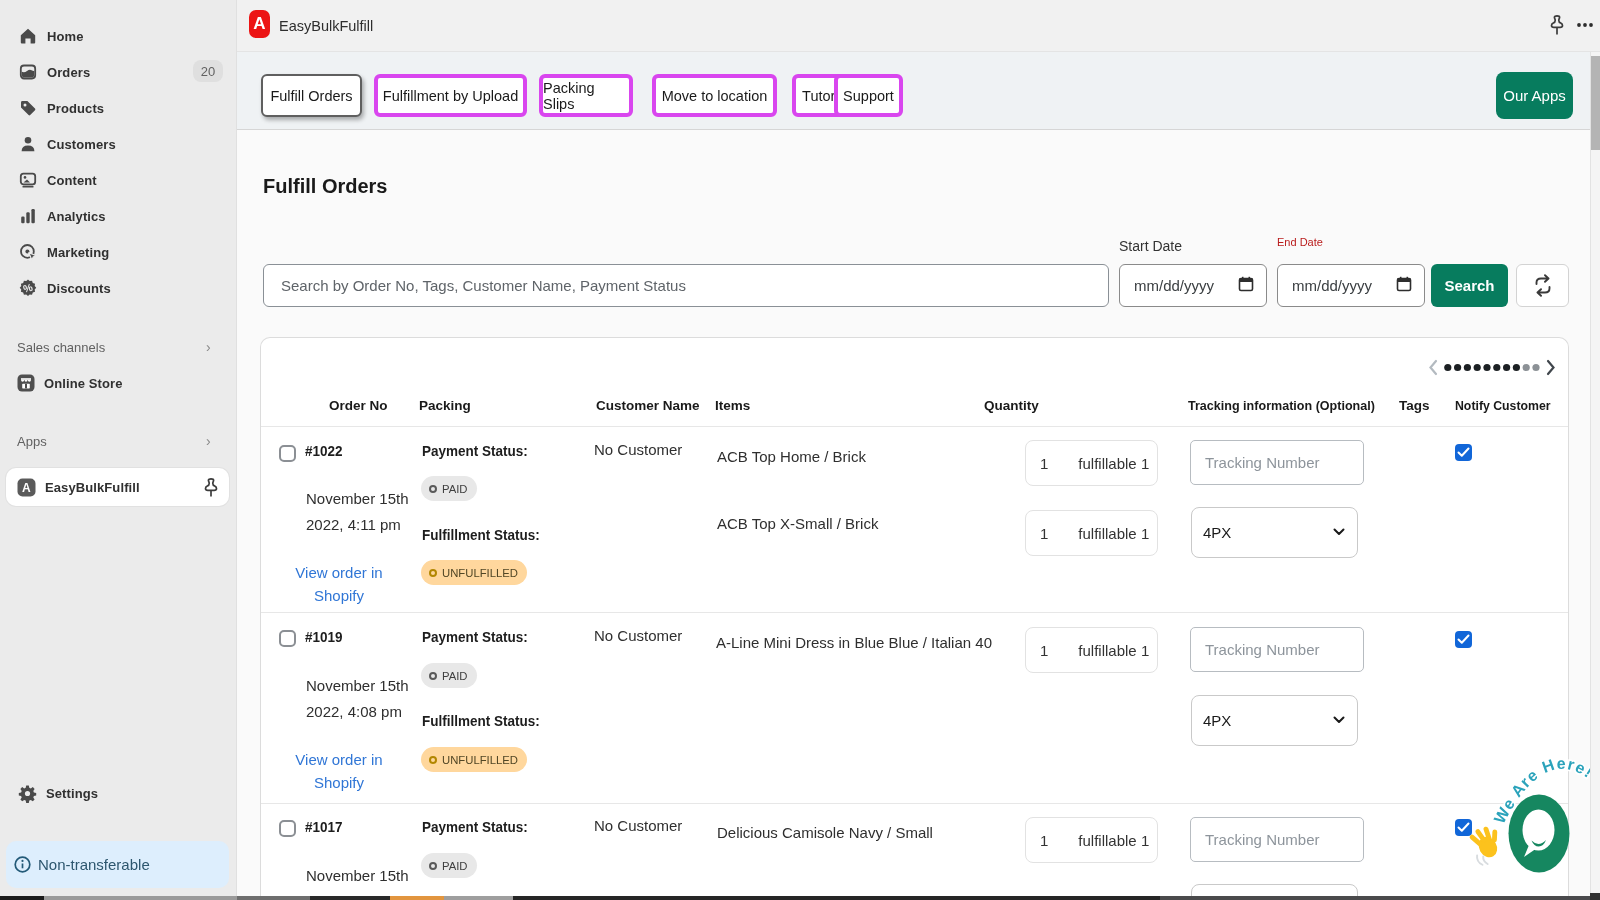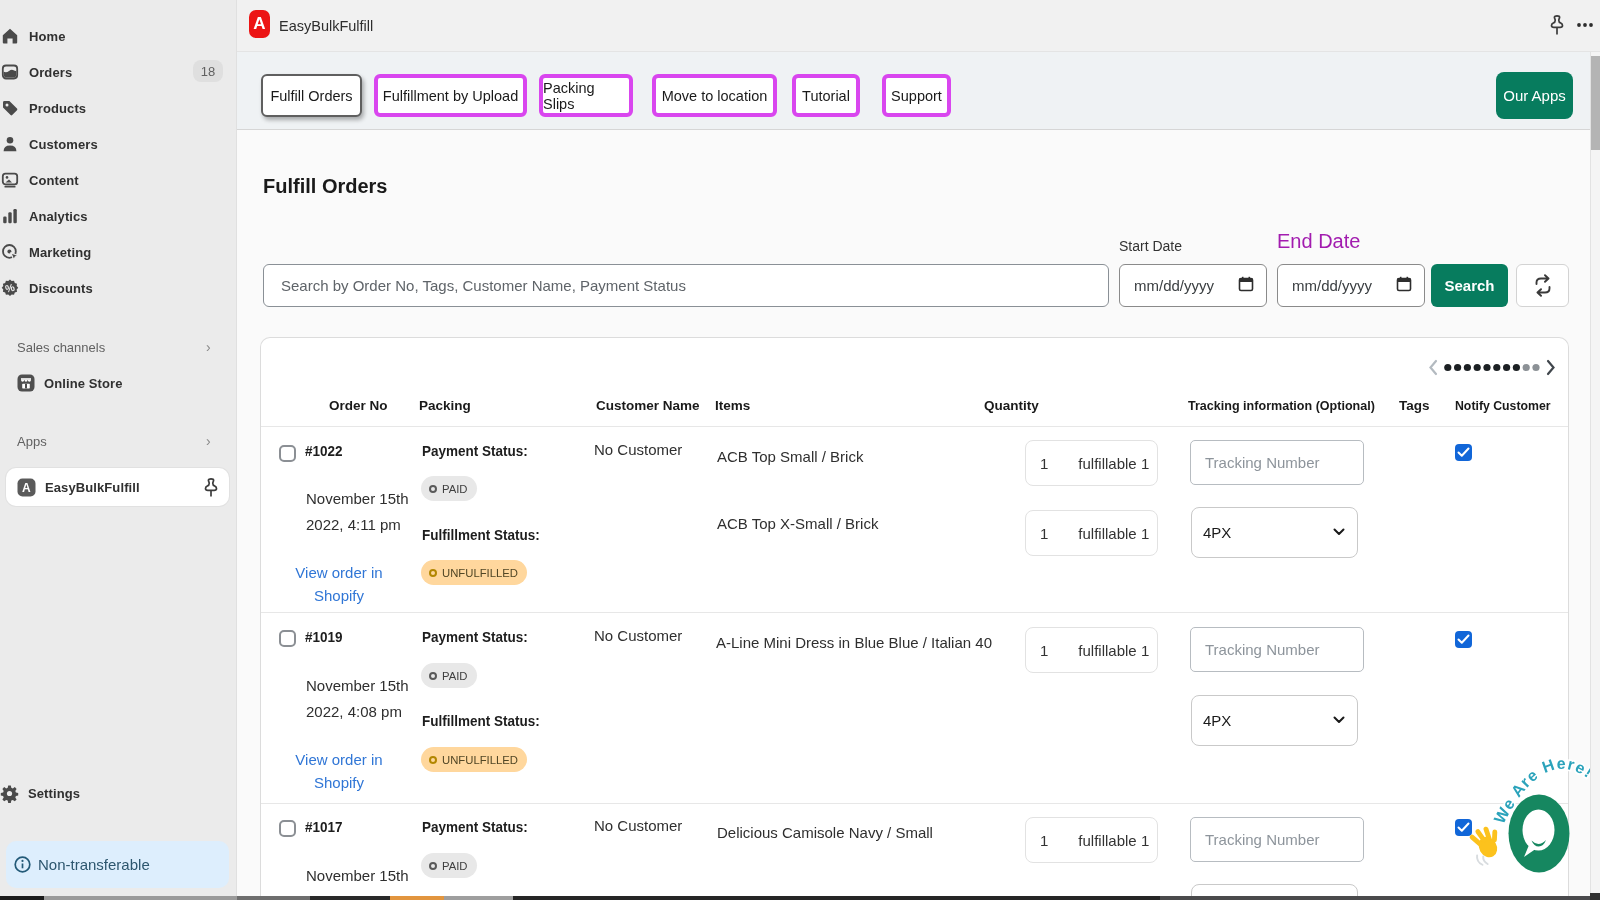--- a/index.html
+++ b/index.html
@@ -1,18 +1,18 @@
 <!DOCTYPE html>
 <html><head>
 <meta charset="utf-8">
 <style>
 *{margin:0;padding:0;box-sizing:border-box}
 html,body{width:1600px;height:900px;overflow:hidden;font-family:"Liberation Sans",sans-serif;background:#fafafa;position:relative}
 .abs{position:absolute}
-.nav-item{position:absolute;left:0;width:237px;height:32px;display:flex;align-items:center;font-size:13px;font-weight:600;color:#303030;letter-spacing:.1px}
+.nav-item{position:absolute;left:0;width:237px;height:32px;display:flex;align-items:center;padding-left:18px;font-size:13px;font-weight:600;color:#303030;letter-spacing:.1px}
 .nav-item svg{margin-right:9px;flex:0 0 auto}
 .sec-head{position:absolute;left:17px;font-size:13px;font-weight:400;color:#616161}
 .chev{position:absolute;font-size:14px;color:#8a8a8a;font-weight:400}
 .tbtn{position:absolute;top:74px;height:43px;background:#fff;border:4px solid #d946ef;border-radius:6px;font-size:14.5px;color:#1a1a1a;display:flex;align-items:center;justify-content:center;font-family:"Liberation Sans",sans-serif}
 .hdr{position:absolute;font-size:13.5px;font-weight:700;color:#1a1a1a}
 .rowtxt{position:absolute;font-size:15px;color:#2f2f2f}
 .bold15{font-weight:700;color:#1d1d1d;transform:scaleX(.9);transform-origin:left}
 .link{color:#3076d6}
 .badge{position:absolute;height:25px;border-radius:13px;display:flex;align-items:center;padding:0 9px 0 8px;font-size:11.3px;color:#3f3f3f}
 .donut{width:8px;height:8px;border-radius:50%;margin-right:5px}
@@ -87,40 +87,40 @@
       <path d="M8.2 1.5 h2.6 l.5 2.3 1.5.6 2-1.3 1.8 1.8-1.3 2 .6 1.5 2.3.5 v2.6 l-2.3.5-.6 1.5 1.3 2-1.8 1.8-2-1.3-1.5.6-.5 2.3 h-2.6 l-.5-2.3-1.5-.6-2 1.3-1.8-1.8 1.3-2-.6-1.5-2.3-.5 v-2.6 l2.3-.5.6-1.5-1.3-2 1.8-1.8 2 1.3 1.5-.6 Z" fill="#4a4a4a"></path>
       <circle cx="9.5" cy="9.5" r="2.6" fill="#ebebeb"></circle>
     </svg>Settings</div>
 <div class="abs" style="left:6px;top:841px;width:223px;height:47px;background:#ddeefd;border-radius:10px"></div>
 <svg class="abs" style="left:14px;top:856px" width="17" height="17" viewBox="0 0 17 17">
     <circle cx="8.5" cy="8.5" r="7.3" fill="none" stroke="#235a78" stroke-width="1.7"></circle>
     <line x1="8.5" y1="7.5" x2="8.5" y2="12.3" stroke="#235a78" stroke-width="1.7"></line>
     <circle cx="8.5" cy="4.9" r="1.1" fill="#235a78"></circle>
   </svg>
 <div class="abs" style="left:38px;top:856px;font-size:15px;color:#2d566e;font-weight:500">Non-transferable</div>
-<div class="abs" style="left:193px;top:60px;width:30px;height:22px;background:#dfdfdf;border-radius:8px;display:flex;align-items:center;justify-content:center;font-size:13px;color:#616161">18</div>
+<div class="abs" style="left:193px;top:60px;width:30px;height:22px;background:#dfdfdf;border-radius:8px;display:flex;align-items:center;justify-content:center;font-size:13px;color:#616161">20</div>
 
 <div class="abs" style="left:237px;top:0;width:1363px;height:52px;background:#f1f1f1;border-bottom:1px solid #e4e4e4"></div>
 <div class="abs" style="left:249px;top:10px;width:21px;height:28px;background:#ec1414;border-radius:7px;color:#fff;font-weight:700;font-size:17px;display:flex;align-items:center;justify-content:center">A</div>
 <div class="abs" style="left:279px;top:18px;font-size:14.5px;color:#2e2e2e;font-weight:500">EasyBulkFulfill</div>
 
 <div class="abs" style="left:237px;top:52px;width:1363px;height:78px;background:#eff2f4;border-bottom:1px solid #d6d6d6"></div>
 <div class="tbtn" style="left:261px;width:101px;border:2px solid #5f5f5f;box-shadow:2px 3px 4px rgba(0,0,0,.3)">Fulfill Orders</div>
 <div class="tbtn" style="left:374px;width:153px">Fulfillment by Upload</div>
 <div class="tbtn" style="left:539px;width:94px">Packing Slips</div>
 <div class="tbtn" style="left:652px;width:125px">Move to location</div>
 <div class="tbtn" style="left:792px;width:68px">Tutorial</div>
-<div class="tbtn" style="left:882px;width:69px">Support</div>
+<div class="tbtn" style="left:834px;width:69px">Support</div>
 <div class="abs" style="left:1496px;top:72px;width:77px;height:47px;background:#077c5e;border-radius:8px;color:#fff;font-size:15px;display:flex;align-items:center;justify-content:center">Our Apps</div>
 
 <div class="abs" style="left:263px;top:175px;font-size:20px;font-weight:700;color:#1a1a1a">Fulfill Orders</div>
 
 <div class="abs" style="left:263px;top:264px;width:846px;height:43px;background:#fff;border:1px solid #8a9096;border-radius:6px;display:flex;align-items:center;padding-left:17px;font-size:15px;color:#5f6469">Search by Order No, Tags, Customer Name, Payment Status</div>
 <div class="abs" style="left:1119px;top:238px;font-size:14px;color:#333">Start Date</div>
-<div class="abs" style="left:1277px;top:230px;font-size:20px;color:#a21caf">End Date</div>
+<div class="abs" style="left:1277px;top:236px;font-size:11px;color:#b91c1c">End Date</div>
 <div class="abs datein" style="left:1119px;top:264px;width:148px;height:43px;background:#fff;border:1px solid #8a8a8a;border-radius:6px;display:flex;align-items:center;padding-left:14px;font-size:15px;color:#3c4043">mm/dd/yyyy</div>
 <div class="abs datein" style="left:1277px;top:264px;width:148px;height:43px;background:#fff;border:1px solid #8a8a8a;border-radius:6px;display:flex;align-items:center;padding-left:14px;font-size:15px;color:#3c4043">mm/dd/yyyy</div>
 <div class="abs" style="left:1431px;top:264px;width:77px;height:43px;background:#077c5e;border-radius:6px;color:#fff;font-size:15px;font-weight:700;display:flex;align-items:center;justify-content:center">Search</div>
 <div class="abs" style="left:1516px;top:264px;width:53px;height:43px;background:#fff;border:1px solid #d3d3d3;border-radius:6px"></div>
 
 <div class="abs" style="left:260px;top:337px;width:1309px;height:559px;background:#fff;border:1px solid #dcdcdc;border-radius:10px 10px 0 0;border-bottom:none"></div>
 
 <div class="hdr" style="left:329px;top:398px">Order No</div>
 <div class="hdr" style="left:419px;top:398px">Packing</div>
 <div class="hdr" style="left:596px;top:398px">Customer Name</div>
@@ -150,21 +150,21 @@
 
 <div class="ucheck" style="top:445px"></div>
 <div class="rowtxt bold15" style="left:305px;top:442px">#1022</div>
 <div class="rowtxt" style="left:306px;top:486px;line-height:26px;white-space:nowrap">November 15th<br>2022, 4:11 pm</div>
 <div class="rowtxt link" style="left:293px;top:561px;width:92px;text-align:center;line-height:23px">View order in<br>Shopify</div>
 <div class="rowtxt bold15" style="left:422px;top:442px">Payment Status:</div>
 <div class="badge" style="left:421px;top:476px;background:#e8e8e8"><span class="donut" style="border:2.4px solid #5a5a5a"></span>PAID</div>
 <div class="rowtxt bold15" style="left:422px;top:526px">Fulfillment Status:</div>
 <div class="badge" style="left:421px;top:560px;background:#ffd79d;color:#514625"><span class="donut" style="border:2.4px solid #b28600"></span>UNFULFILLED</div>
 <div class="rowtxt" style="left:594px;top:441px">No Customer</div>
-<div class="rowtxt" style="left:717px;top:448px">ACB Top Small / Brick</div>
+<div class="rowtxt" style="left:717px;top:448px">ACB Top Home / Brick</div>
 <div class="rowtxt" style="left:717px;top:515px">ACB Top X-Small / Brick</div>
 <div class="qtybox" style="top:440px">
     <span style="margin-left:14px">1</span>
     <span style="margin-left:30px">fulfillable 1</span>
   </div>
 <div class="qtybox" style="top:510px">
     <span style="margin-left:14px">1</span>
     <span style="margin-left:30px">fulfillable 1</span>
   </div>
 <div class="trackbox" style="top:440px">Tracking Number</div>

